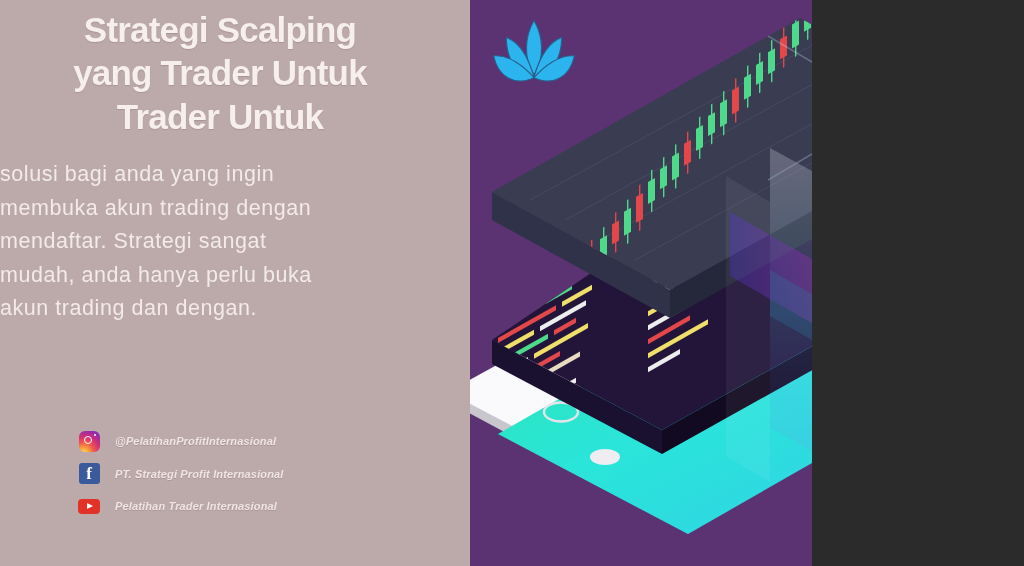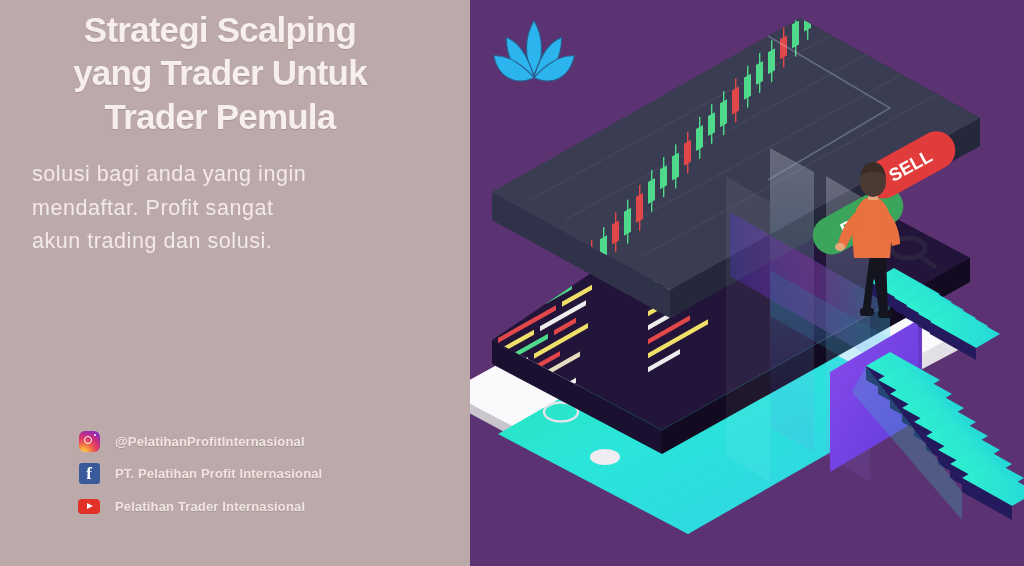--- a/index.html
+++ b/index.html
@@ -1,19 +1,19 @@
 <!DOCTYPE html>
 <html><head>
 <meta charset="utf-8">
 <style>
   html,body{margin:0;padding:0;background:#2b2b2b;}
   body{font-family:"Liberation Sans",sans-serif;}
 
   #poster{
-    position:relative;width:1024px;height:566px;overflow:hidden;
+    position:relative;width:812px;height:566px;overflow:hidden;
     background:#b91c1c;
   }
 
   
   .left-panel{
     position:absolute;left:0;top:0;width:470px;height:566px;
     background:#bca9a9;overflow:hidden;
   }
   .headline{
     position:absolute;left:0;top:8px;width:440px;
@@ -26,38 +26,39 @@
   }
   .headline .l{display:block;}
 
   .body-copy{
     position:absolute;left:0px;top:158px;width:410px;
     color:#f3ebe8;
     font-size:21.5px;line-height:33.5px;
     letter-spacing:0.55px;
     font-weight:400;
   }
-  .body-copy .l{display:block;white-space:nowrap;padding-left:32px;}
+  .body-copy .l{display:block;white-space:nowrap;}
 
   
   .social-list{
     position:absolute;left:78px;top:425px;width:360px;
   }
   .social-row{
     display:flex;align-items:center;height:32.6px;
   }
   .social-ico{
     width:22px;height:22px;flex:0 0 22px;margin-right:15px;
     display:flex;align-items:center;justify-content:center;
     position:relative;
   }
   .social-label{
-    color:#efe6e3;font-size:13px;font-weight:bold;
+    color:#efe6e3;font-size:11px;font-weight:bold;
     letter-spacing:0.15px;white-space:nowrap;
     text-shadow:0 1px 0 rgba(120,90,90,.25);
+    font-style:italic;
   }
   
   .ig{
     width:21px;height:21px;border-radius:6px;
     background:
       radial-gradient(circle at 22% 105%, #fdd86e 0%, #f8a63c 18%, #ef5a4c 38%, #d6326f 58%, #a32ba4 78%, #6a36c9 100%);
     position:relative;
   }
   .ig::before{
     content:"";position:absolute;left:5.2px;top:5.2px;width:8.2px;height:8.2px;
@@ -102,45 +103,47 @@
 </head>
 <body>
 
 <div id="poster">
 
   <div class="left-panel">
 
     <div class="headline">
       <span class="l">Strategi Scalping</span>
       <span class="l">yang Trader Untuk</span>
-      <span class="l">Trader Pemula</span>
+      <span class="l">Trader Untuk</span>
     </div>
 
     <div class="body-copy">
       <span class="l">solusi bagi anda yang ingin</span>
-      <span class="l">mendaftar. Profit sangat</span>
-      <span class="l">akun trading dan solusi.</span>
+      <span class="l">membuka akun trading dengan</span>
+      <span class="l">mendaftar. Strategi sangat</span>
+      <span class="l">mudah, anda hanya perlu buka</span>
+      <span class="l">akun trading dan dengan.</span>
     </div>
 
     <div class="social-list">
 
       <div class="social-row">
         <span class="social-ico">
           <span class="ig"></span>
         </span>
         <span class="social-label">@PelatihanProfitInternasional</span>
       </div>
 
       <div class="social-row">
         <span class="social-ico">
           <span class="fb">
               <span>f</span>
             </span>
         </span>
-        <span class="social-label">PT. Pelatihan Profit Internasional</span>
+        <span class="social-label">PT. Strategi Profit Internasional</span>
       </div>
 
       <div class="social-row">
         <span class="social-ico">
           <span class="yt"></span>
         </span>
         <span class="social-label">Pelatihan Trader Internasional</span>
       </div>
 
 

